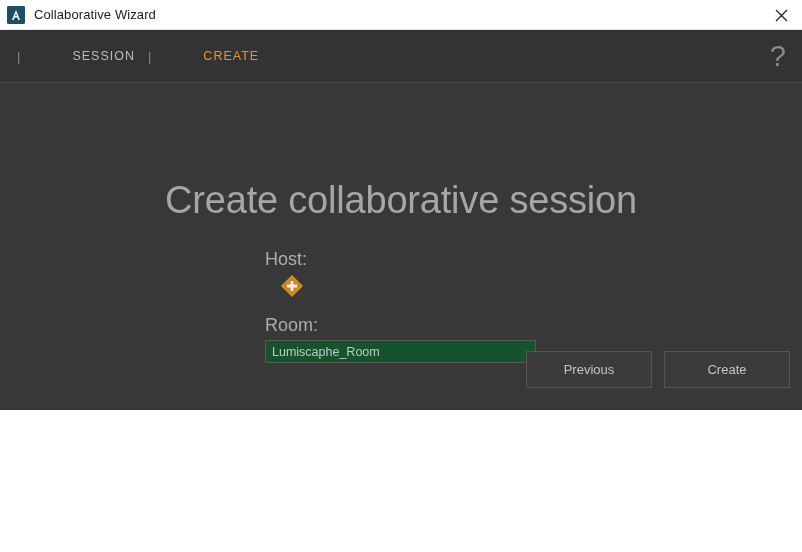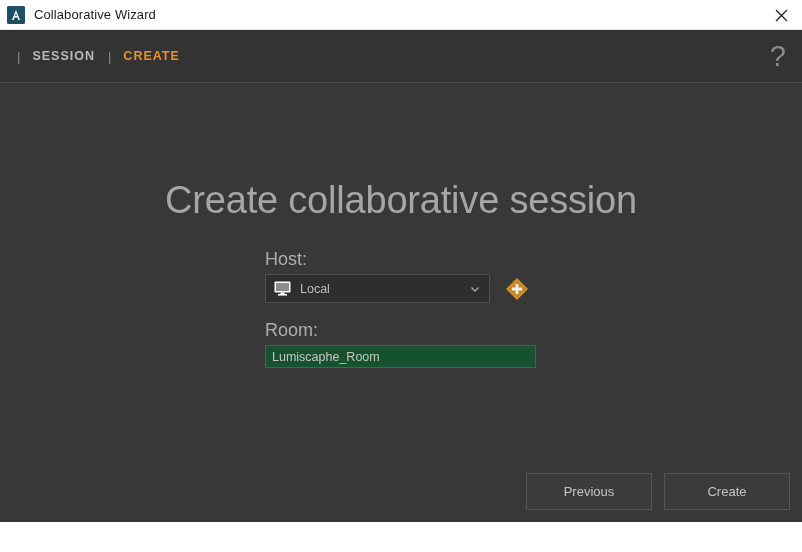--- a/index.html
+++ b/index.html
@@ -9,21 +9,21 @@
     width: 802px;
     height: 552px;
     overflow: hidden;
     background: #ffffff;
     font-family: "Liberation Sans", sans-serif;
   }
 
   .window {
     position: relative;
     width: 802px;
-    height: 522px;
+    height: 410px;
     background: #383838;
     display: flex;
     flex-direction: column;
   }
 
   
   .titlebar {
     height: 30px;
     background: #ffffff;
     border-bottom: 1px solid #e8e8e8;
@@ -88,25 +88,26 @@
     color: #8a8a8a;
     font-size: 13px;
     padding: 0 12px 0 0;
     font-weight: 400;
     user-select: none;
   }
   .crumb-sep.second { padding: 0 12px 0 13px; }
 
   .crumb {
     font-size: 12.5px;
-    font-weight: 700;
+    font-weight: 400;
     letter-spacing: 1.0px;
     color: #b9b9b9;
     cursor: pointer;
     white-space: nowrap;
+    margin-left: 40px;
   }
   .crumb.active { color: #e8922a; }
 
   .help-icon {
     position: absolute;
     right: 16px;
     top: 50%;
     transform: translateY(-50%);
     font-size: 29px;
     font-weight: 400;
@@ -216,21 +217,21 @@
     font-size: 12.5px;
     padding: 0 6px;
     outline: none;
     line-height: 21px;
   }
 
   
   .footer {
     position: absolute;
     right: 12px;
-    bottom: 12px;
+    bottom: 22px;
     display: flex;
     gap: 12px;
   }
 
   .btn {
     width: 126px;
     height: 37px;
     background: #3b3b3b;
     border: 1px solid #555555;
     color: #c4c4c4;
@@ -275,36 +276,20 @@
 
   <div class="body">
 
     <div class="page-title">Create collaborative session</div>
 
     <div class="form">
 
       <div class="field-host">
         <div class="field-label">Host:</div>
         <div class="row">
-          <div class="dropdown">
-            <span class="monitor-icon">
-              <svg width="17" height="15" viewBox="0 0 17 15">
-                <rect x="0.5" y="0.5" width="16" height="11" rx="1" fill="#ffffff"></rect>
-                <rect x="2" y="2" width="13" height="8" fill="#8d8d8d"></rect>
-                <rect x="6.5" y="11.5" width="4" height="2" fill="#ffffff"></rect>
-                <rect x="4" y="13" width="9" height="1.6" fill="#ffffff"></rect>
-              </svg>
-            </span>
-            <span class="dropdown-value">Local</span>
-            <span class="chevron">
-              <svg width="12" height="12" viewBox="0 0 12 12">
-                <path d="M2.5 4.5 L6 8 L9.5 4.5" fill="none" stroke="#a8a8a8" stroke-width="1.4"></path>
-              </svg>
-            </span>
-          </div>
           <div class="add-btn">
             <svg width="24" height="24" viewBox="0 0 24 24">
               <polygon points="12,1 23,12 12,23 1,12" fill="#d4902a"></polygon>
               <polygon points="12,3.2 20.8,12 12,20.8 3.2,12" fill="#c9871f"></polygon>
               <path d="M10.6 6.9 h2.8 v3.7 h3.7 v2.8 h-3.7 v3.7 h-2.8 v-3.7 h-3.7 v-2.8 h3.7 z" fill="#f0f0f0"></path>
             </svg>
           </div>
         </div>
       </div>
 

